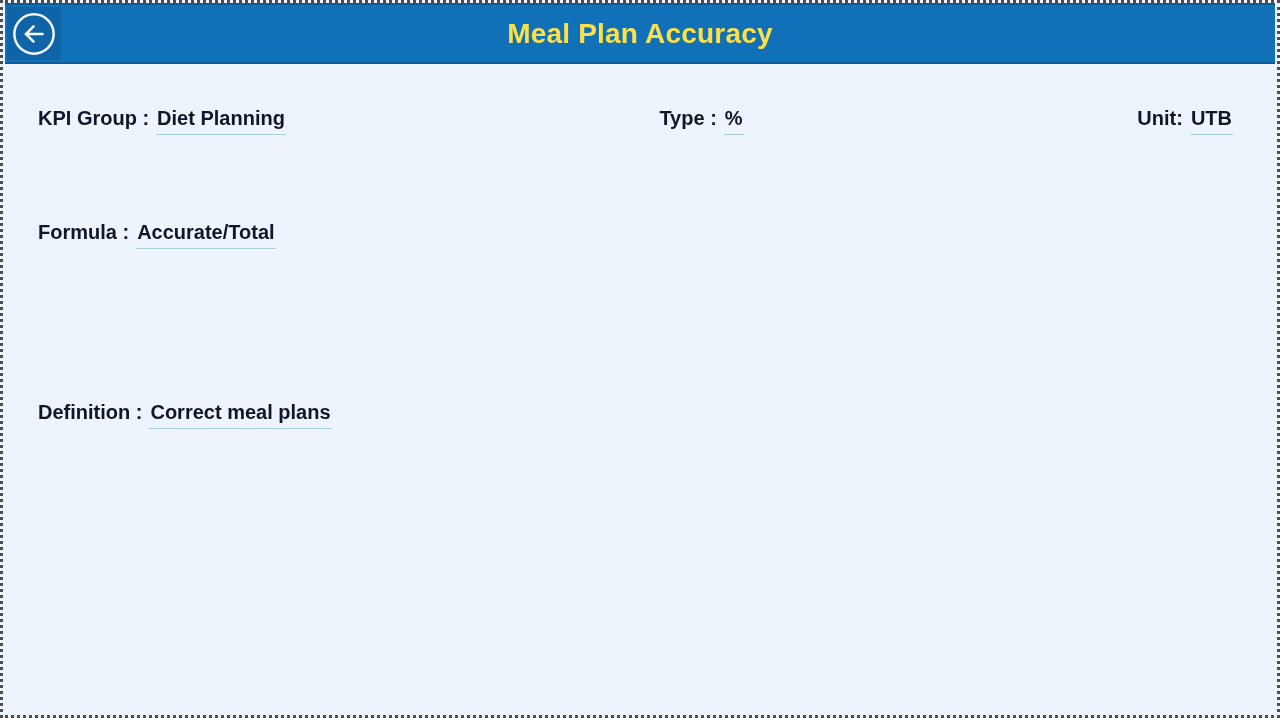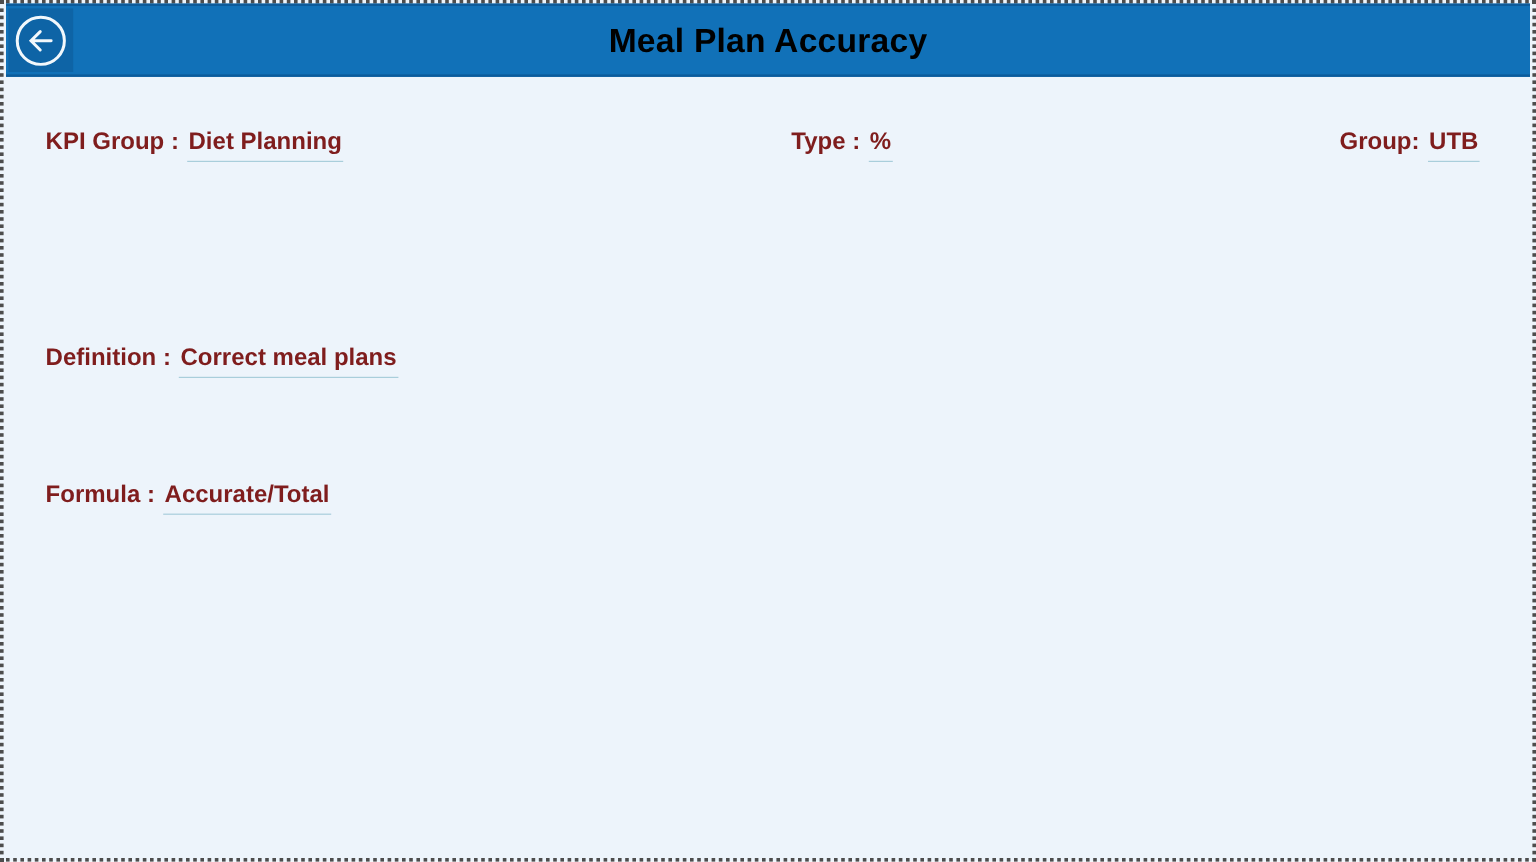--- a/index.html
+++ b/index.html
@@ -28,21 +28,21 @@
     border-top: 2px solid #0c5b9b;
     border-bottom: 2px solid #0c5b9b;
     display: flex;
     align-items: center;
   }
   .title {
     position: absolute;
     left: 0; right: 0;
     margin: 0;
     text-align: center;
-    color: #000000;
+    color: #fde047;
     font-size: 28px;
     font-weight: 700;
     letter-spacing: 0.2px;
   }
   .back-btn {
     position: relative;
     z-index: 2;
     width: 54px;
     height: 53px;
     margin-left: 2px;
@@ -51,21 +51,21 @@
     display: flex;
     align-items: center;
     justify-content: center;
     cursor: pointer;
     padding: 0;
   }
   .back-btn svg { display: block; }
   
   .content {
     padding: 43px 44px 0 35px;
-    color: #7f1d1d;
+    color: #0f172a;
   }
   .field {
     font-size: 20px;
     font-weight: 700;
     white-space: nowrap;
   }
   .field .value {
     display: inline-block;
     margin-left: 7px;
     padding: 0 1px 4px 1px;
@@ -99,26 +99,26 @@
   <main class="content">
 
     <div class="row-top">
       <div class="field cell-left">
         <span class="label">KPI Group :</span><span class="value">Diet Planning</span>
       </div>
       <div class="field cell-mid">
         <span class="label">Type :</span><span class="value">%</span>
       </div>
       <div class="field cell-right">
-        <span class="label">Group:</span><span class="value">UTB</span>
+        <span class="label">Unit:</span><span class="value">UTB</span>
       </div>
+    </div>
+
+    <div class="field row-formula">
+      <span class="label">Formula :</span><span class="value">Accurate/Total</span>
     </div>
 
     <div class="field row-definition">
       <span class="label">Definition :</span><span class="value">Correct meal plans</span>
     </div>
 
-    <div class="field row-formula">
-      <span class="label">Formula :</span><span class="value">Accurate/Total</span>
-    </div>
-
   </main>
 </div>
 
 </body></html>

